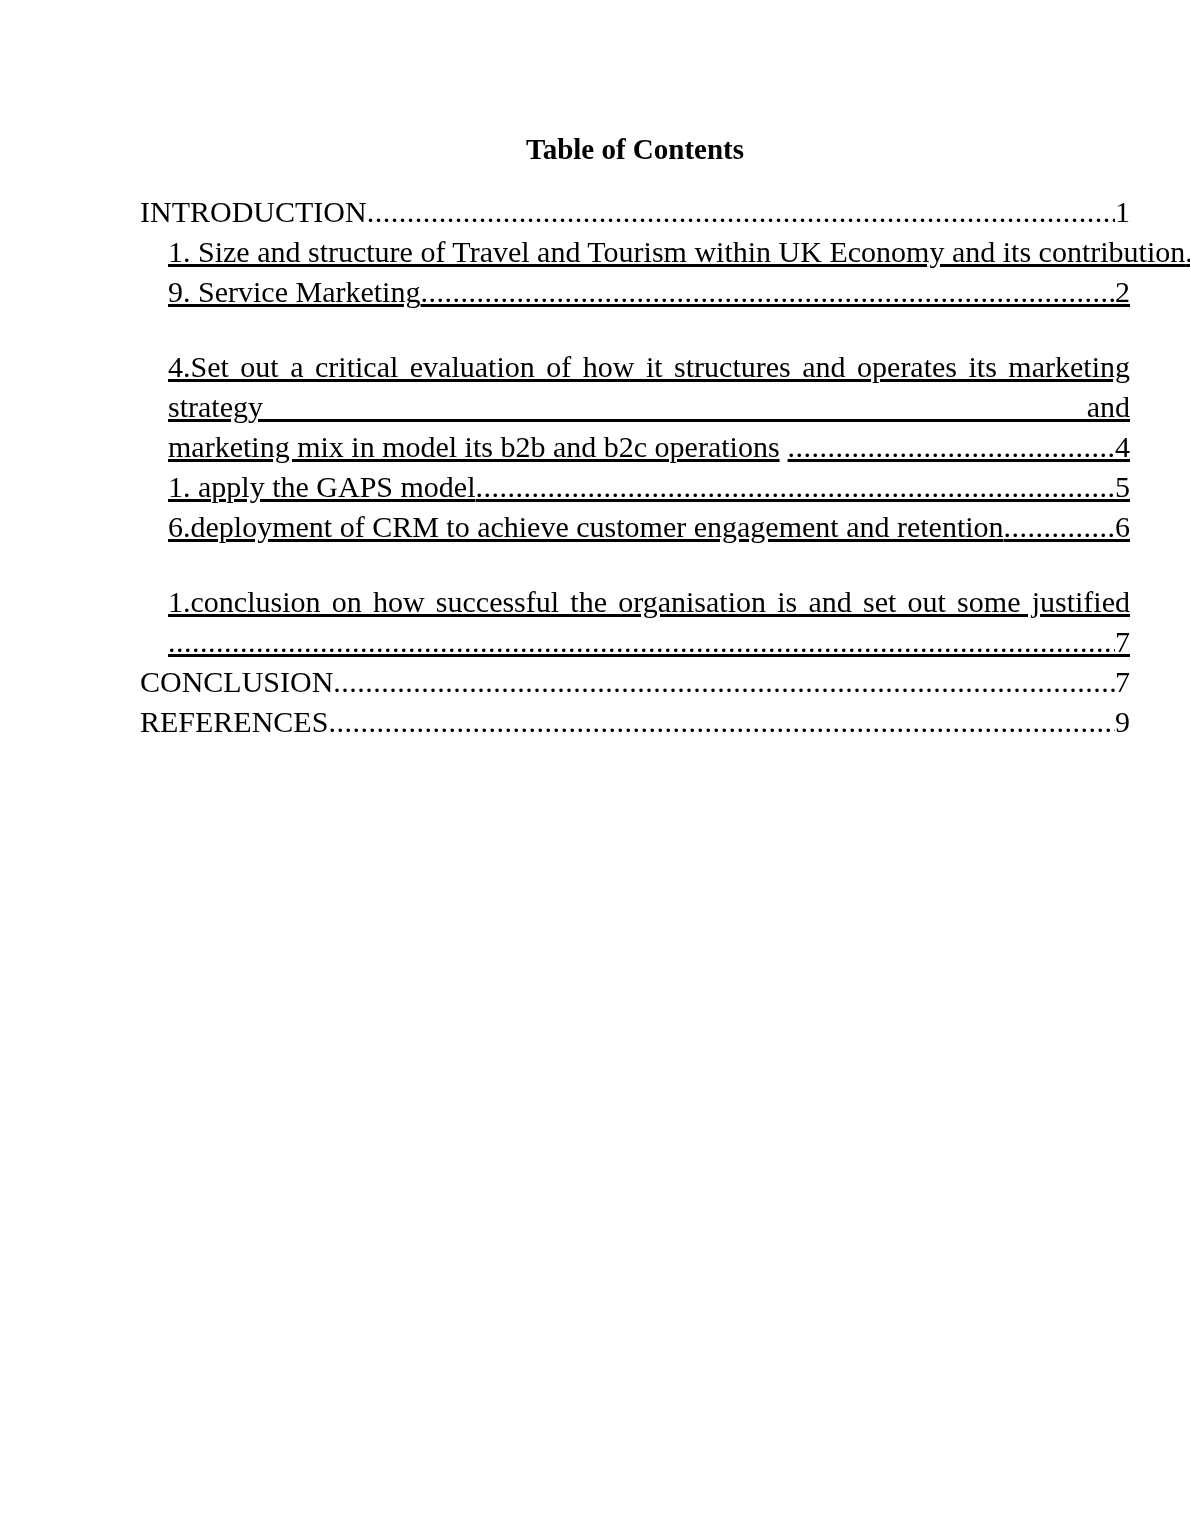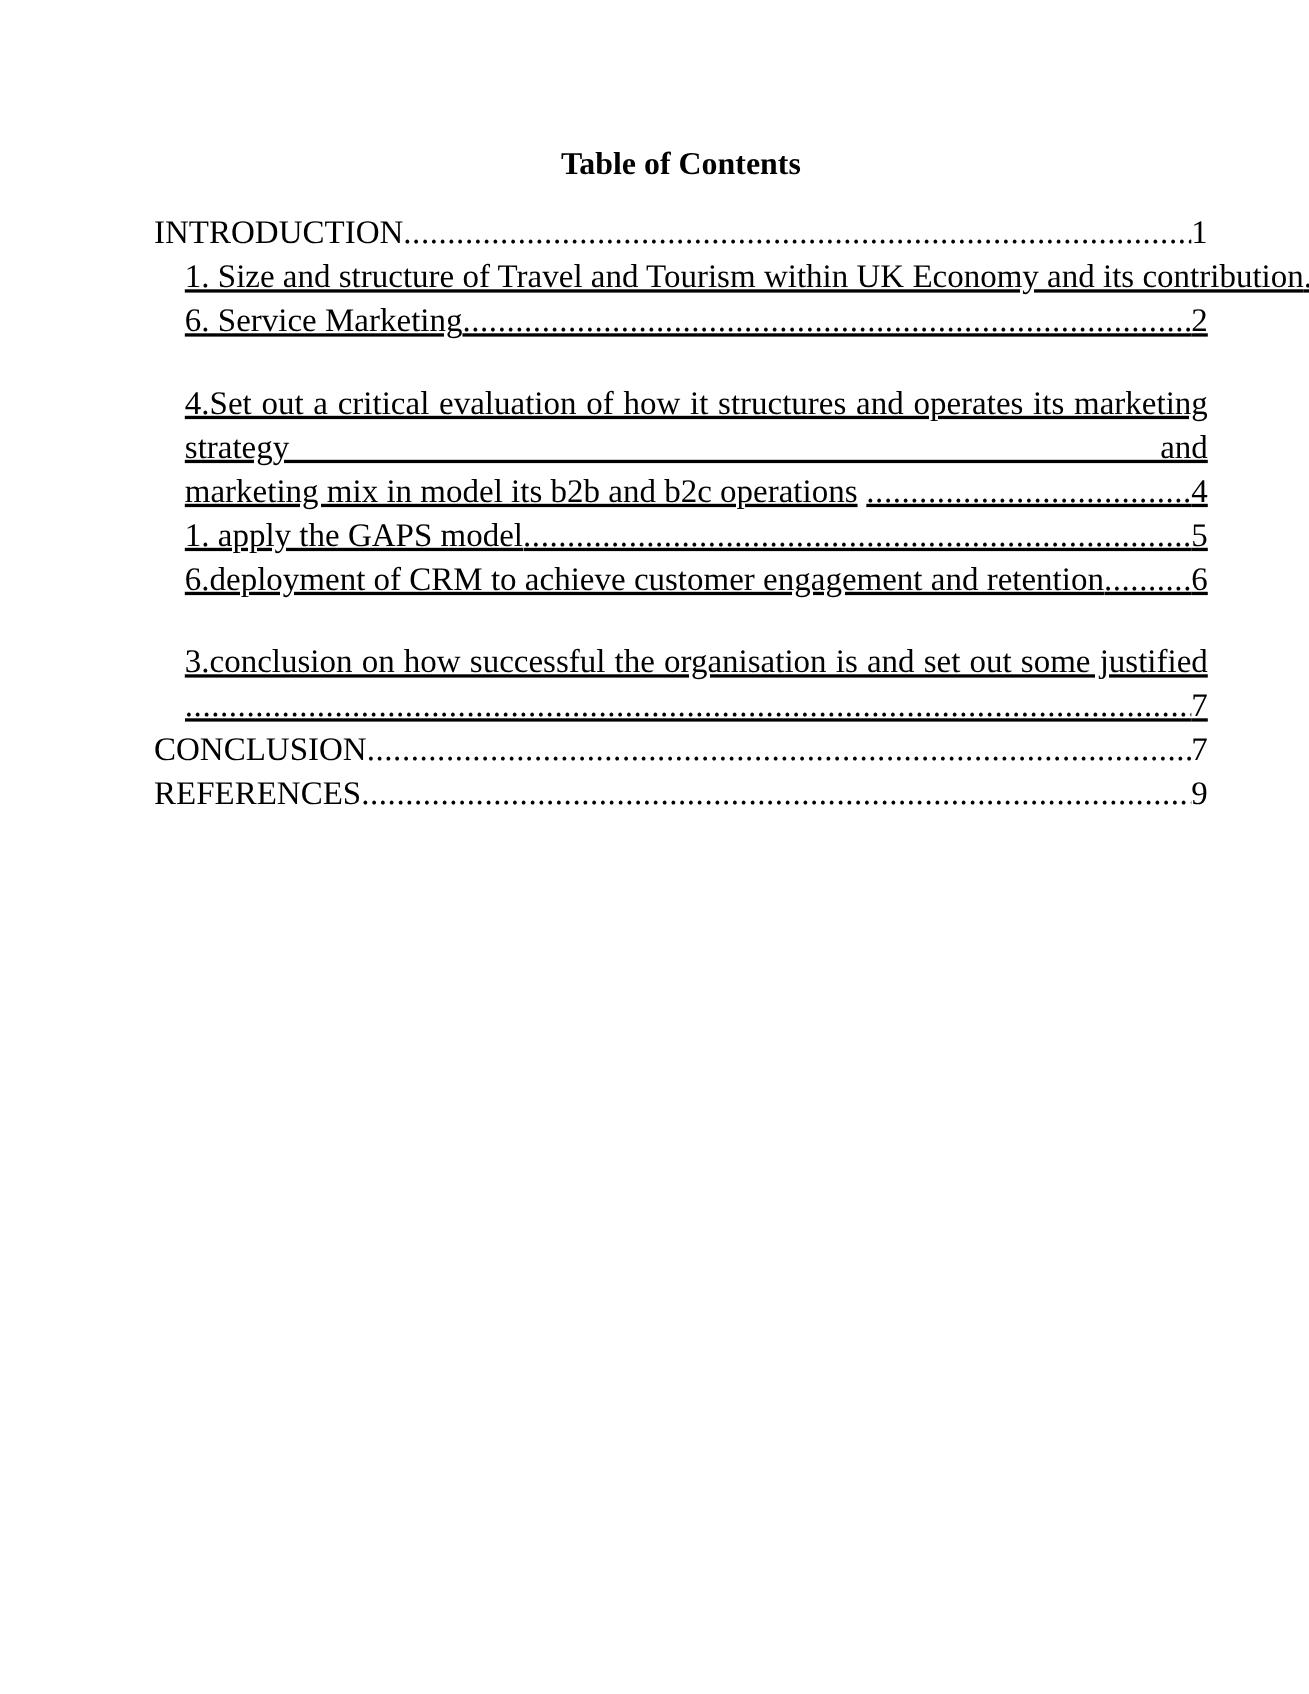--- a/index.html
+++ b/index.html
@@ -6,21 +6,21 @@
     margin: 0;
     padding: 0;
     background: #ffffff;
   }
   .page {
     position: relative;
     width: 1190px;
     height: 1540px;
     background: #ffffff;
     box-sizing: border-box;
-    padding: 132px 92px 0 140px;
+    padding: 132px 60px 0 140px;
     font-family: "Liberation Serif", serif;
     color: #000000;
     overflow: hidden;
   }
   .doc-title {
     font-size: 29px;
     line-height: 34px;
     font-weight: 700;
     text-align: center;
     margin: 0 0 26px 0;
@@ -69,21 +69,21 @@
       </div>
       <div class="toc-entry indent">
         <div class="toc-line last">
           <span class="toc-text">1. Size and structure of Travel and Tourism within UK Economy and its contribution</span>
           <span class="leader">............................................................................................................................................................................................................................</span>
           <span class="pagenum">1</span>
         </div>
       </div>
       <div class="toc-entry indent">
         <div class="toc-line last">
-          <span class="toc-text">6. Service Marketing</span>
+          <span class="toc-text">9. Service Marketing</span>
           <span class="leader">............................................................................................................................................................................................................................</span>
           <span class="pagenum">2</span>
         </div>
       </div>
       <div class="toc-entry indent">
         <div class="toc-line justified">4.Set out a critical evaluation of how it structures and operates its marketing strategy and</div>
         <div class="toc-line last">
           <span class="toc-text">marketing mix in model its b2b and b2c operations </span>
           <span class="leader gap">............................................................................................................................................................................................................................</span>
           <span class="pagenum">4</span>
@@ -97,21 +97,21 @@
         </div>
       </div>
       <div class="toc-entry indent">
         <div class="toc-line last">
           <span class="toc-text">6.deployment of CRM to achieve customer engagement and retention</span>
           <span class="leader">............................................................................................................................................................................................................................</span>
           <span class="pagenum">6</span>
         </div>
       </div>
       <div class="toc-entry indent">
-        <div class="toc-line justified">3.conclusion on how successful the organisation is and set out some justified</div>
+        <div class="toc-line justified">1.conclusion on how successful the organisation is and set out some justified</div>
         <div class="toc-line last">
           <span class="leader">............................................................................................................................................................................................................................</span>
           <span class="pagenum">7</span>
         </div>
       </div>
       <div class="toc-entry">
         <div class="toc-line last">
           <span class="toc-text">CONCLUSION</span>
           <span class="leader">............................................................................................................................................................................................................................</span>
           <span class="pagenum">7</span>

